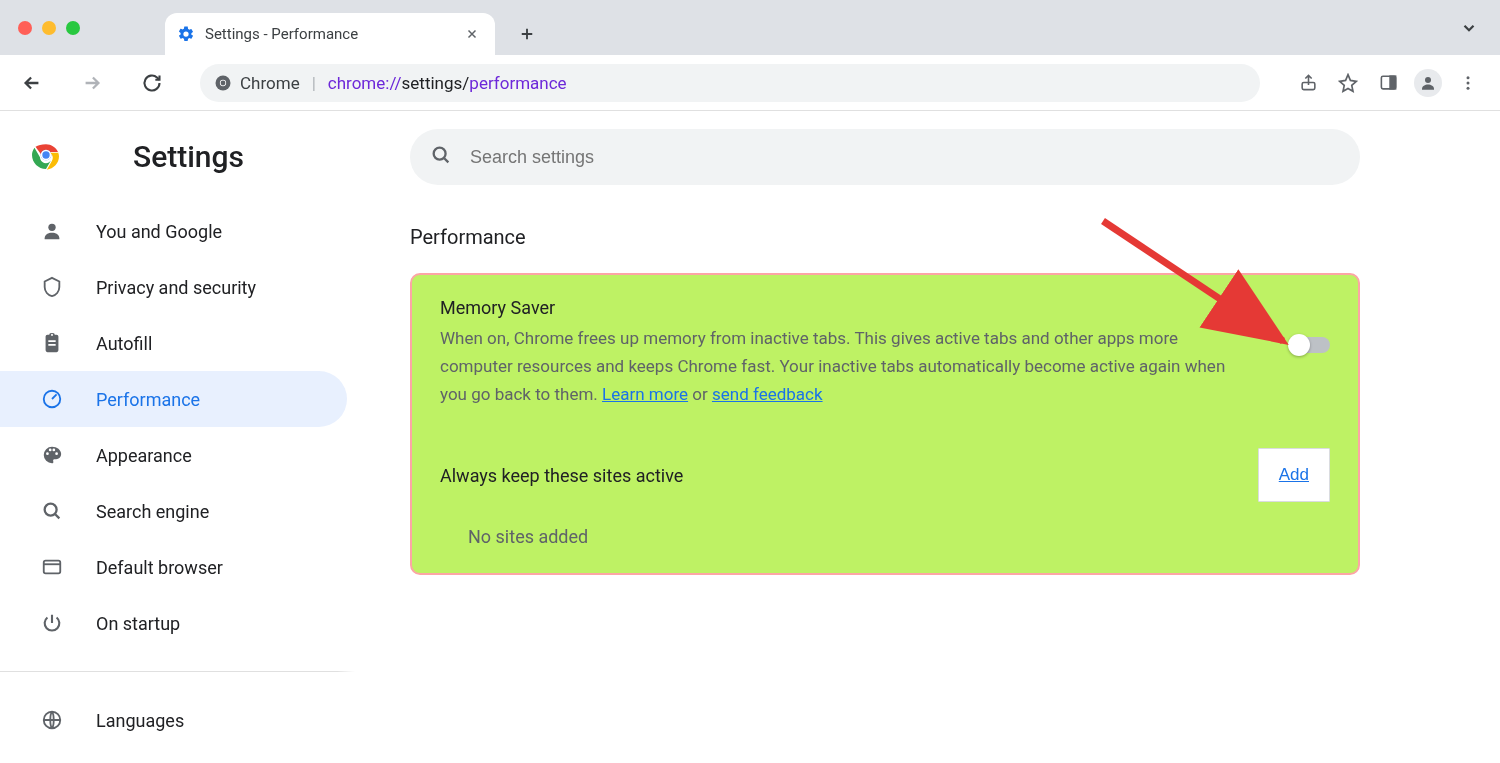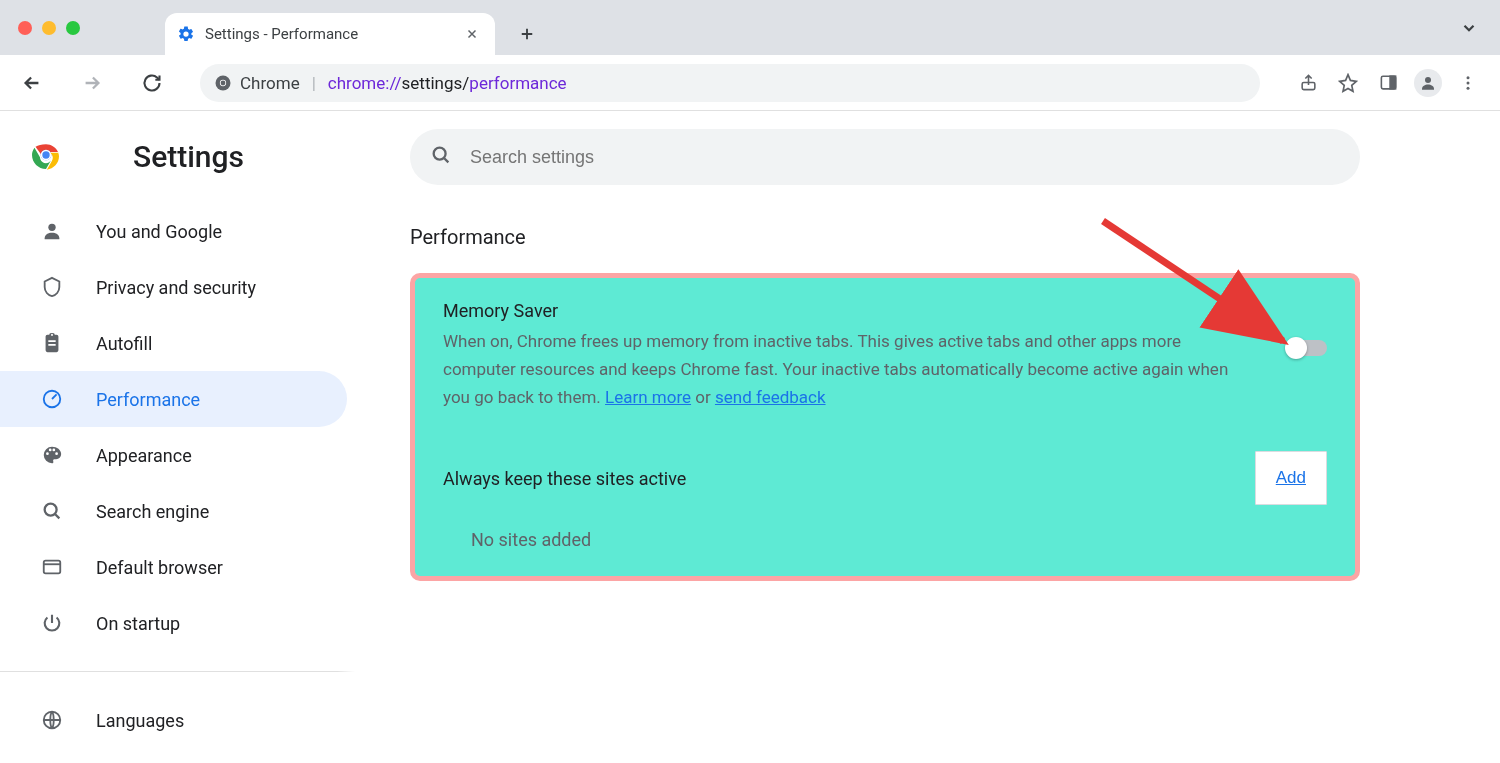--- a/index.html
+++ b/index.html
@@ -127,24 +127,24 @@
     padding: 12px 20px;
     margin-bottom: 40px;
   }
   .search-wrap .search-icon { color:#5f6368; margin-right:18px; }
   .search-wrap input {
     border:none; background:transparent; font-size:18px; color:#5f6368; outline:none; flex:1;
   }
   .section-title { font-size:20px; color:#202124; margin-bottom:24px; font-weight:400;}
   .card {
     width: 950px;
-    border:5px solid #fca5a5;
+    border:2px solid #fca5a5;
     border-radius:10px;
     padding: 0;
-    background:#5eead4;
+    background:#bef264;
   }
   .card-row { padding: 22px 28px; }
   .ms-row { display:flex; }
   .ms-text { flex:1; padding-right: 40px;}
   .ms-title { font-size:18px; color:#202124; margin-bottom:6px;}
   .ms-desc { font-size:17px; color:#5f6368; line-height:1.65;}
   .ms-desc a { color:#1a73e8; text-decoration:underline;}
   .toggle {
     width:40px; height:16px; background:#bdc1c6; border-radius:8px; position:relative; margin-top:40px;
   }

